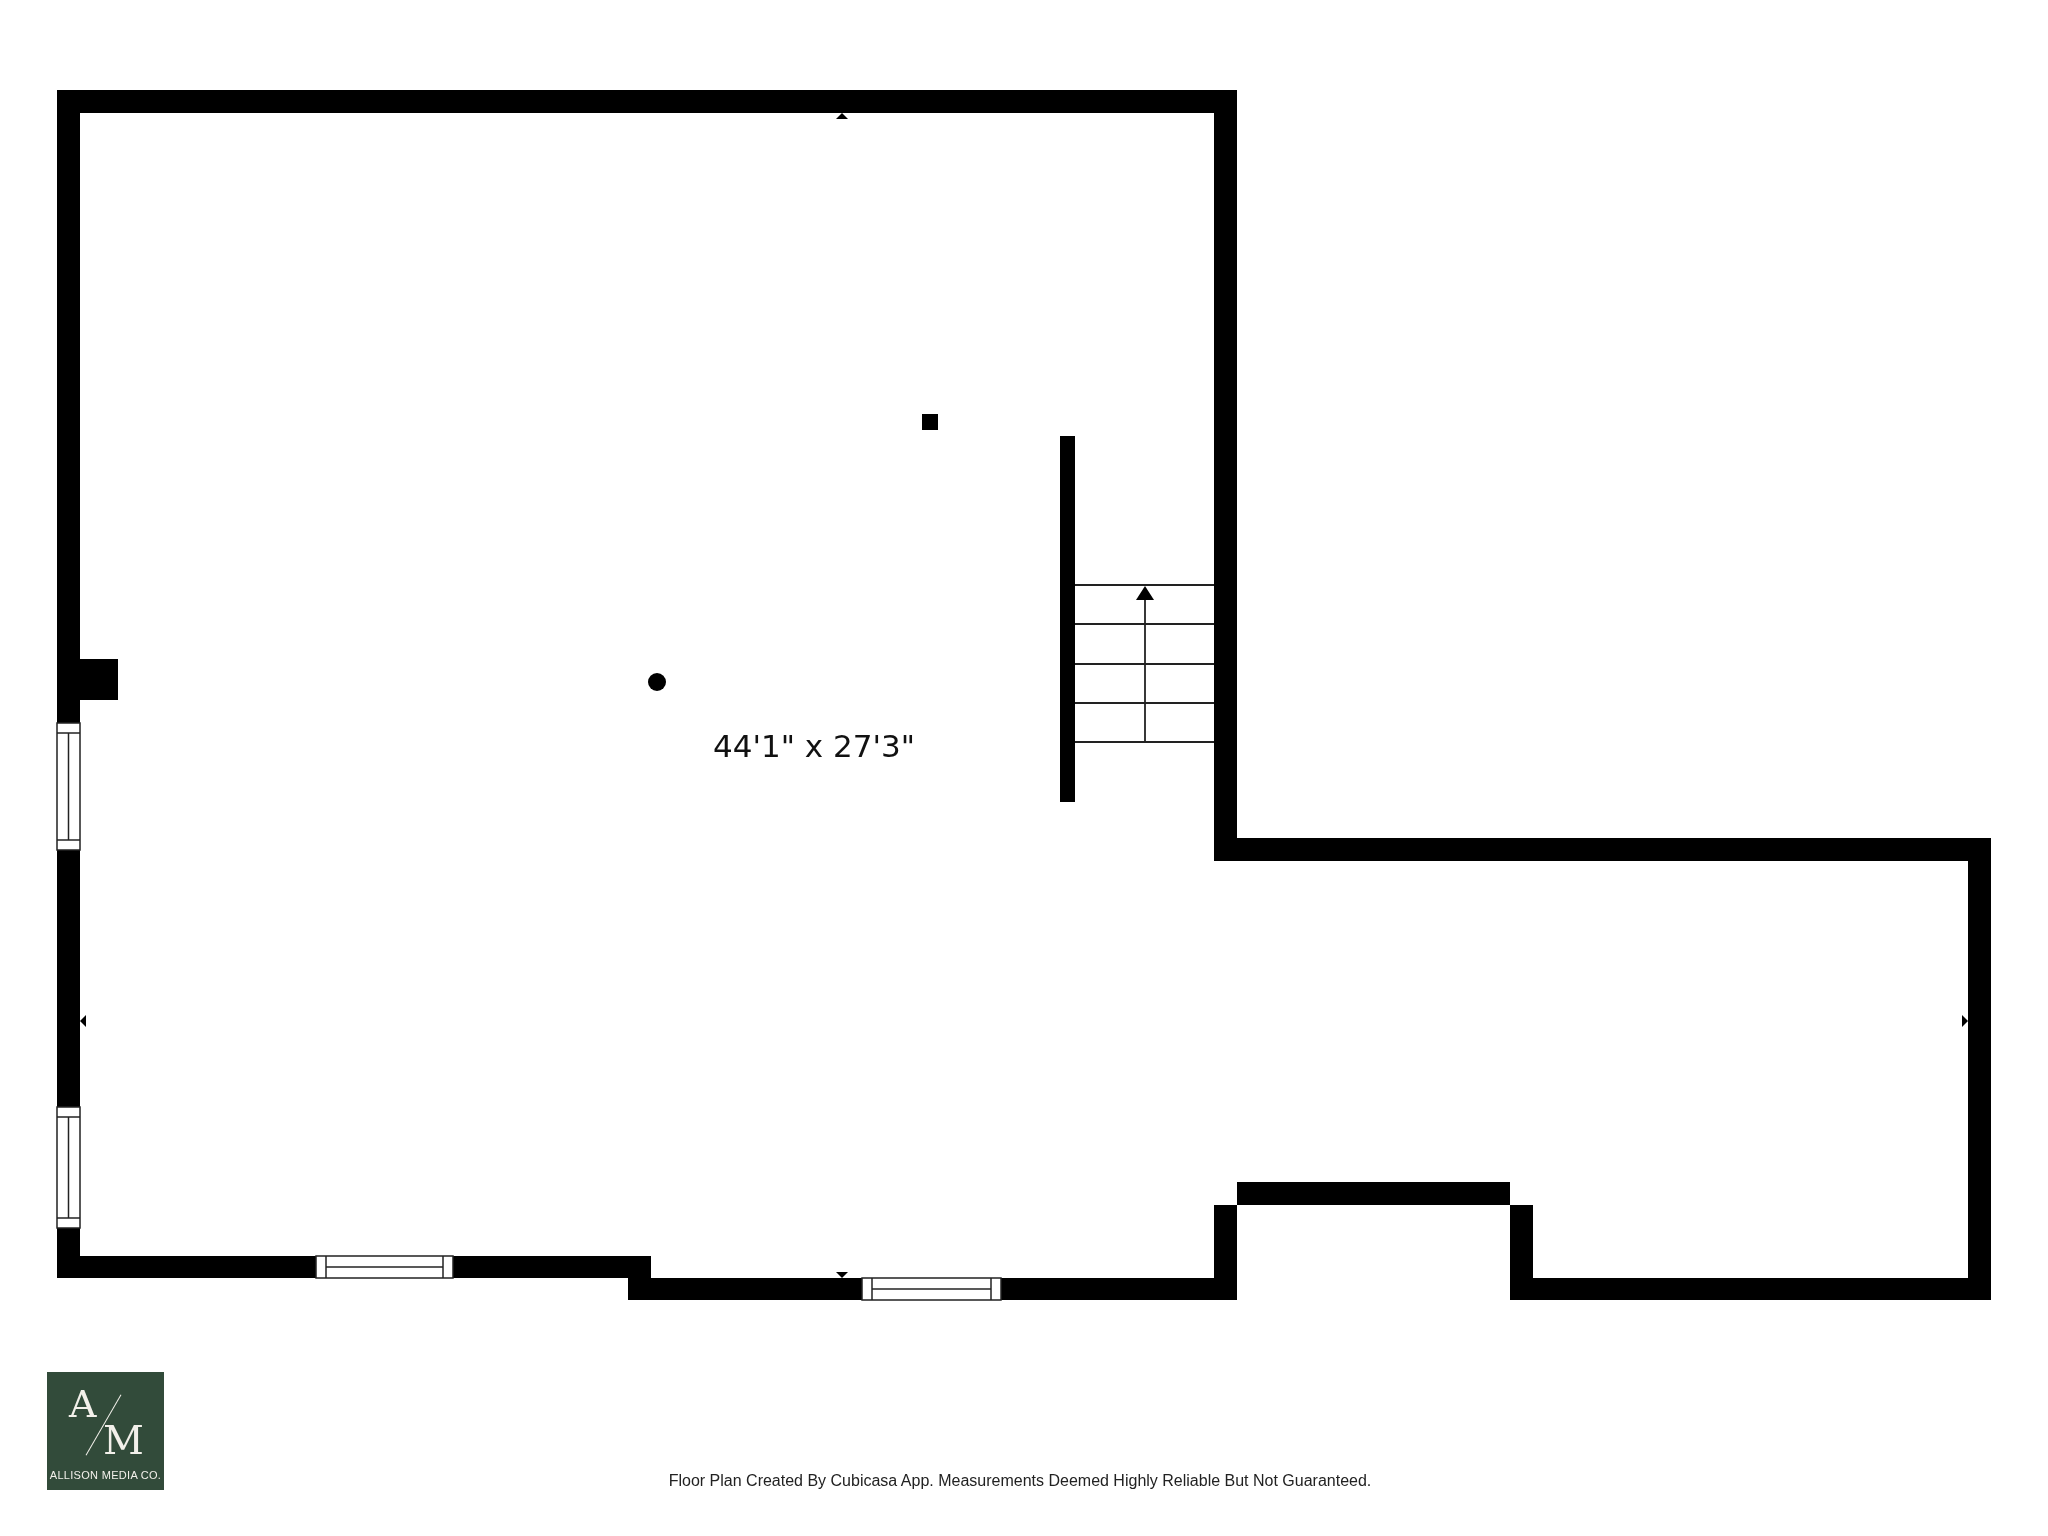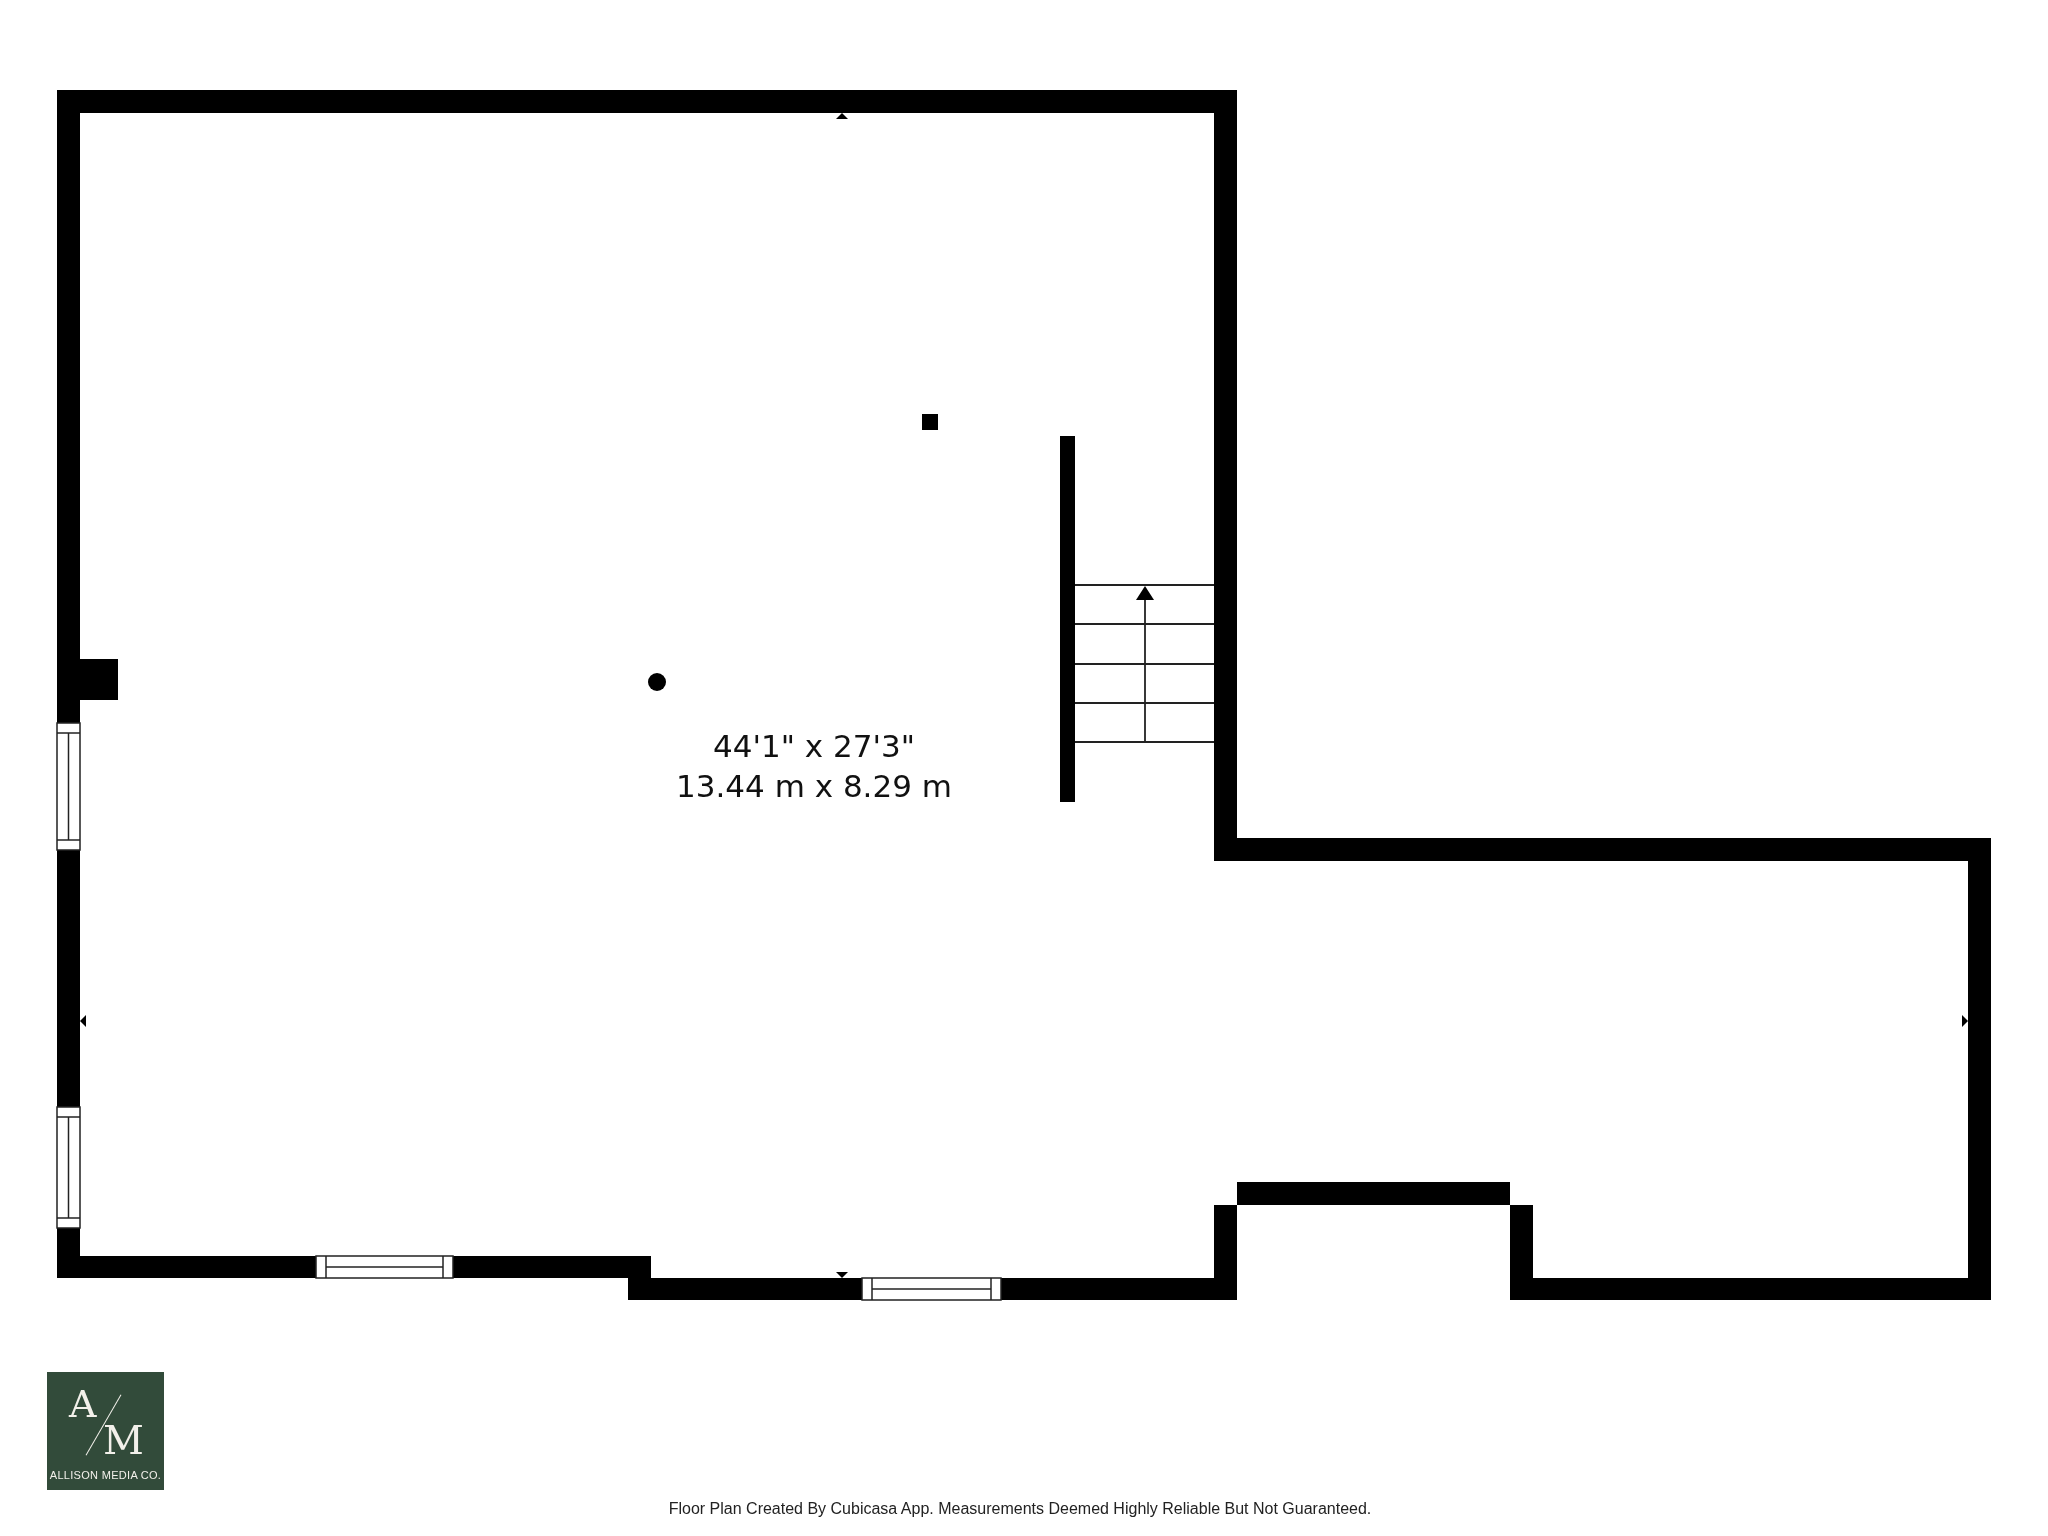--- a/index.html
+++ b/index.html
@@ -6,21 +6,21 @@
   body { width: 2048px; height: 1536px; position: relative; overflow: hidden; font-family: "DejaVu Sans", sans-serif; }
   #plan { position: absolute; left: 0; top: 0; width: 2048px; height: 1536px; }
   .room-label { position: absolute; left: 614px; top: 726px; width: 400px; text-align: center; color: #111; font-family: "DejaVu Sans", sans-serif; font-size: 31px; line-height: 40px; }
   .room-label div { white-space: nowrap; }
   .logo { position: absolute; left: 47px; top: 1372px; width: 117px; height: 118px; background: #324b3a; color: #f2f0ea; }
   .logo-mono { position: absolute; left: 0; top: 12px; width: 117px; height: 80px; font-family: "DejaVu Serif", serif; }
   .logo-a { position: absolute; left: 22px; top: 0px; font-size: 38px; line-height: 40px; }
   .logo-slash { position: absolute; left: 56px; top: 6px; width: 1px; height: 70px; background: #f2f0ea; transform: rotate(30deg); transform-origin: center; }
   .logo-m { position: absolute; left: 56px; top: 34px; font-size: 40px; line-height: 44px; }
   .logo-text { position: absolute; left: 0; bottom: 9px; width: 117px; text-align: center; font-size: 11px; letter-spacing: 0.3px; font-family: "Liberation Sans", sans-serif; }
-  .footer-note { position: absolute; left: 620px; top: 1472px; width: 800px; text-align: center; font-size: 16px; color: #222; font-family: "Liberation Sans", sans-serif; margin-top: 28px; }
+  .footer-note { position: absolute; left: 620px; top: 1472px; width: 800px; text-align: center; font-size: 16px; color: #222; font-family: "Liberation Sans", sans-serif; }
 </style>
 </head>
 <body>
 
 <svg id="plan" viewBox="0 0 2048 1536" xmlns="http://www.w3.org/2000/svg">
 
   <path fill="#000" fill-rule="evenodd" d="M57,90 L1237,90 L1237,838 L1991,838 L1991,1300 L1510,1300 L1510,1182 L1237,1182 L1237,1300 L628,1300 L628,1278 L57,1278 Z
        M80,113 L1214,113 L1214,861 L1968,861 L1968,1278 L1533,1278 L1533,1205 L1214,1205 L1214,1278 L651,1278 L651,1256 L80,1256 Z"></path>
 
   <rect x="80" y="659" width="38" height="41" fill="#000"></rect>
@@ -70,21 +70,20 @@
   <circle cx="657" cy="682" r="9" fill="#000"></circle>
 
   <polygon points="842,113 836,119 848,119" fill="#000"></polygon>
   <polygon points="842,1278 836,1272 848,1272" fill="#000"></polygon>
   <polygon points="80,1021 86,1015 86,1027" fill="#000"></polygon>
   <polygon points="1968,1021 1962,1015 1962,1027" fill="#000"></polygon>
 </svg>
 
 <div class="room-label">
   <div>44'1" x 27'3"</div>
-  <div>13.44 m x 8.29 m</div>
 </div>
 
 <div class="logo">
   <div class="logo-mono">
     <span class="logo-a">A</span>
     <span class="logo-slash"></span>
     <span class="logo-m">M</span>
   </div>
   <div class="logo-text">ALLISON MEDIA CO.</div>
 </div>

